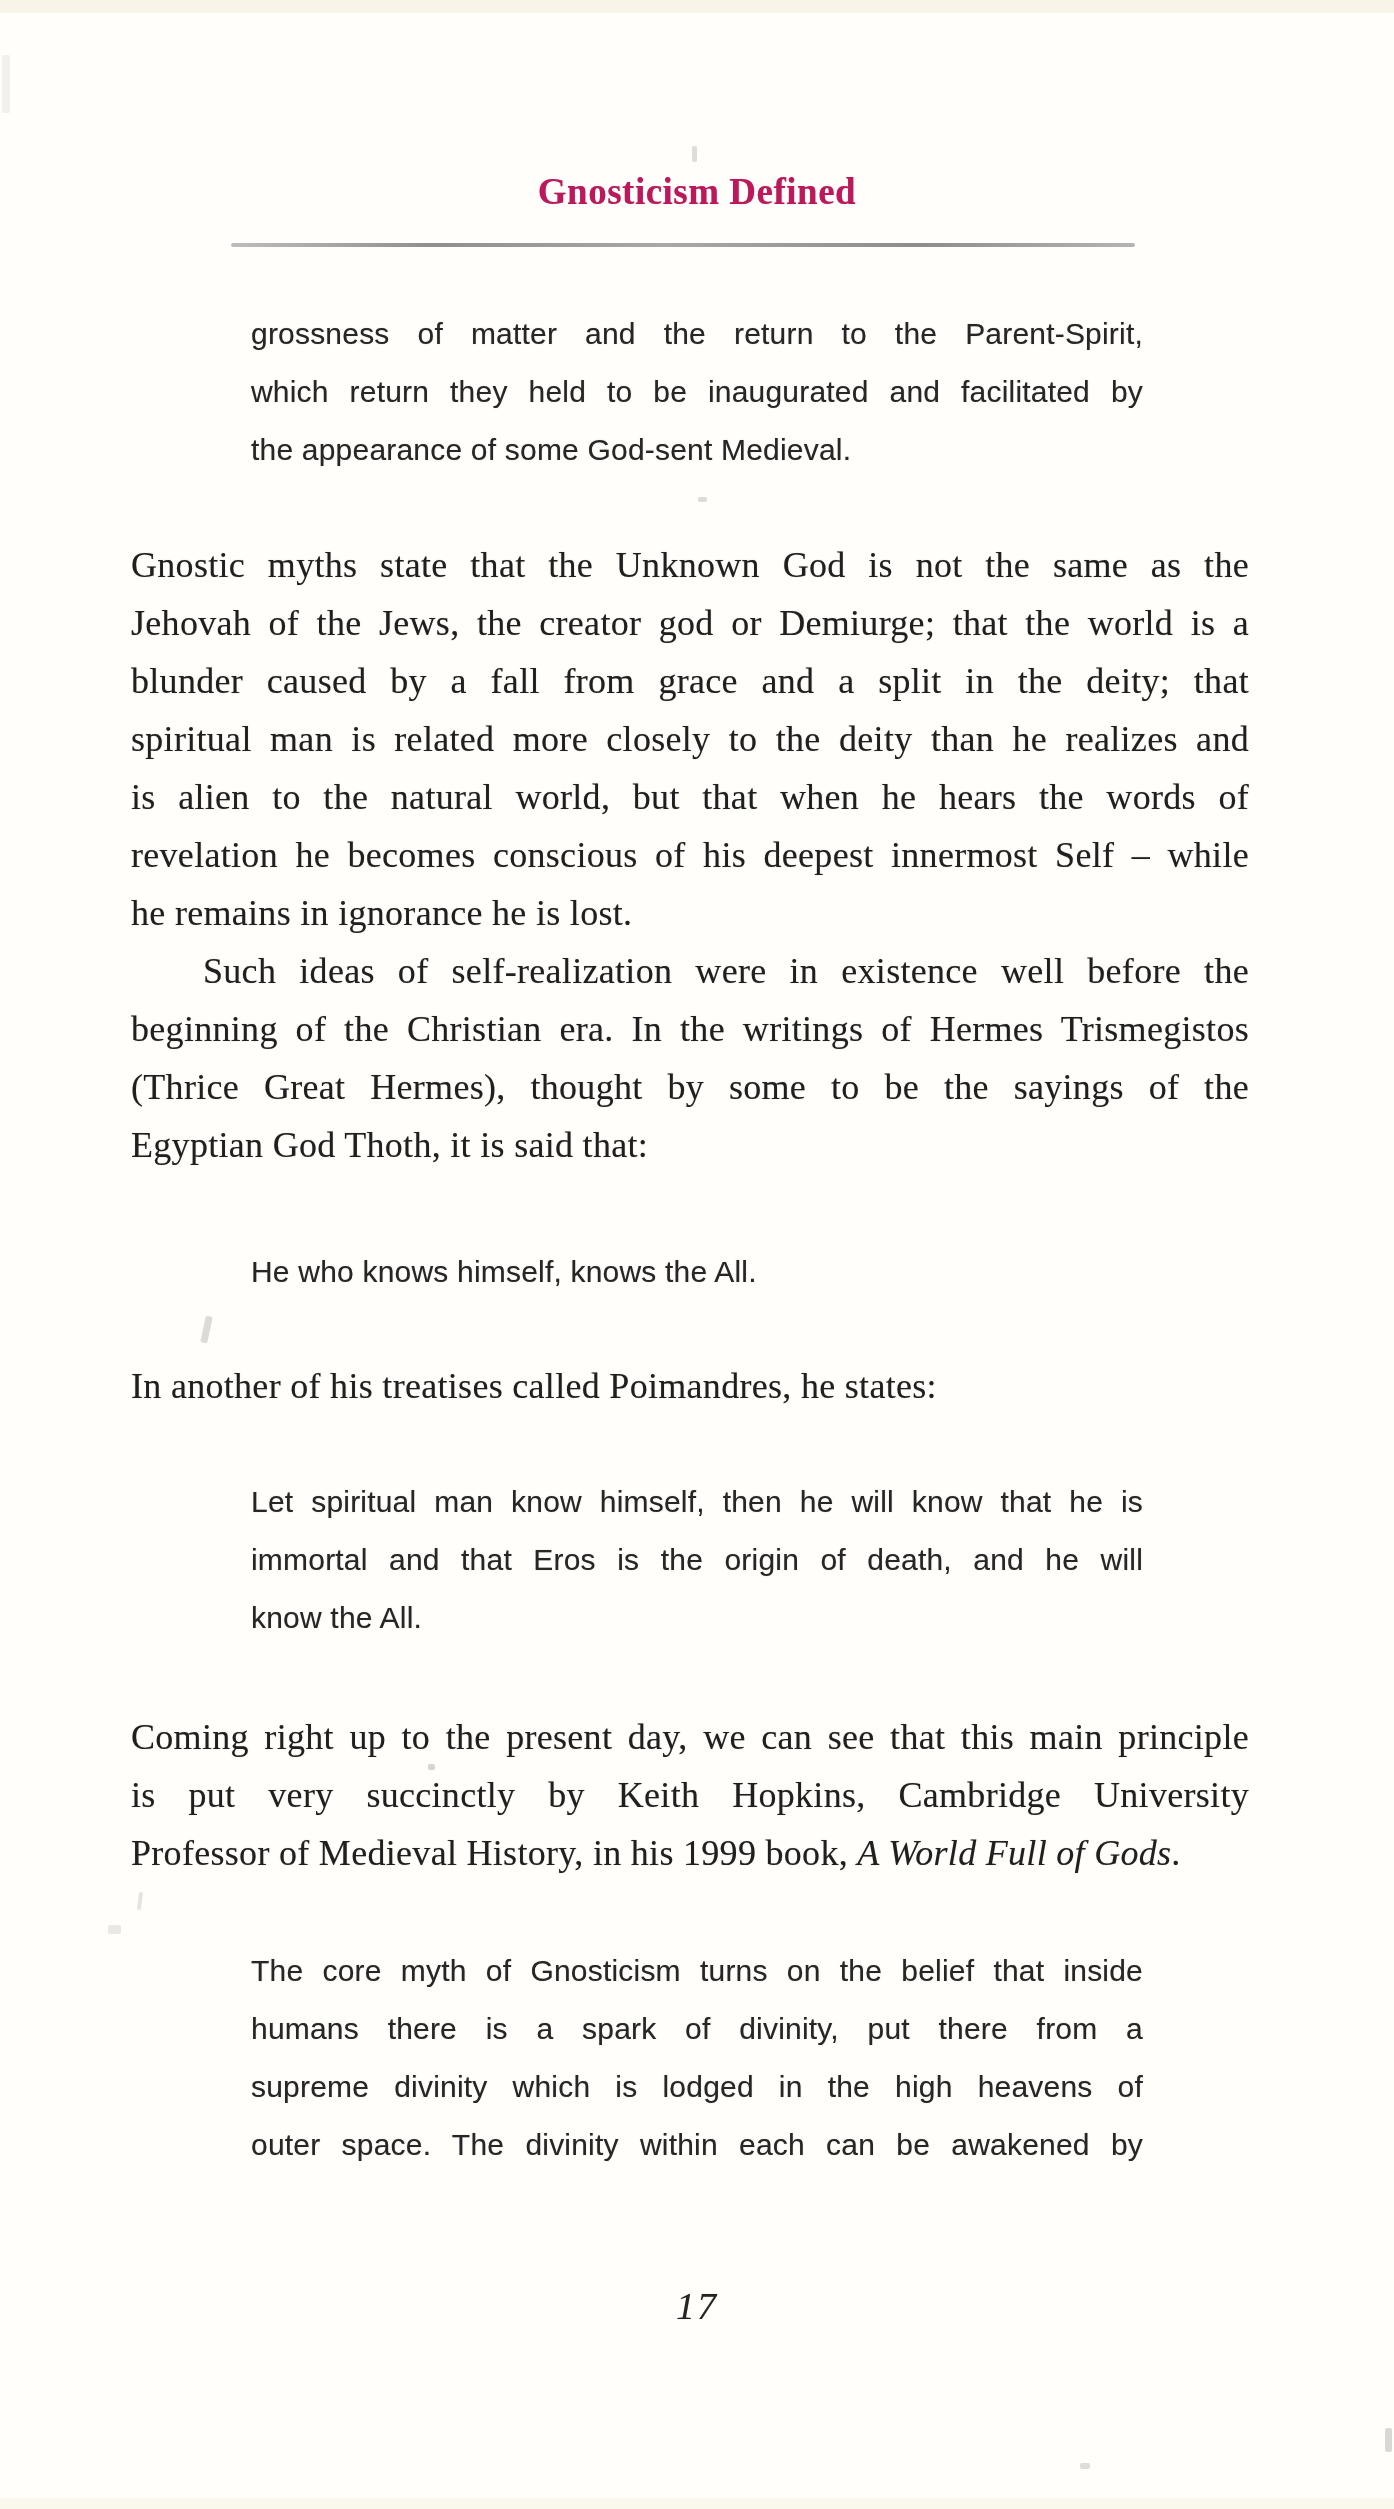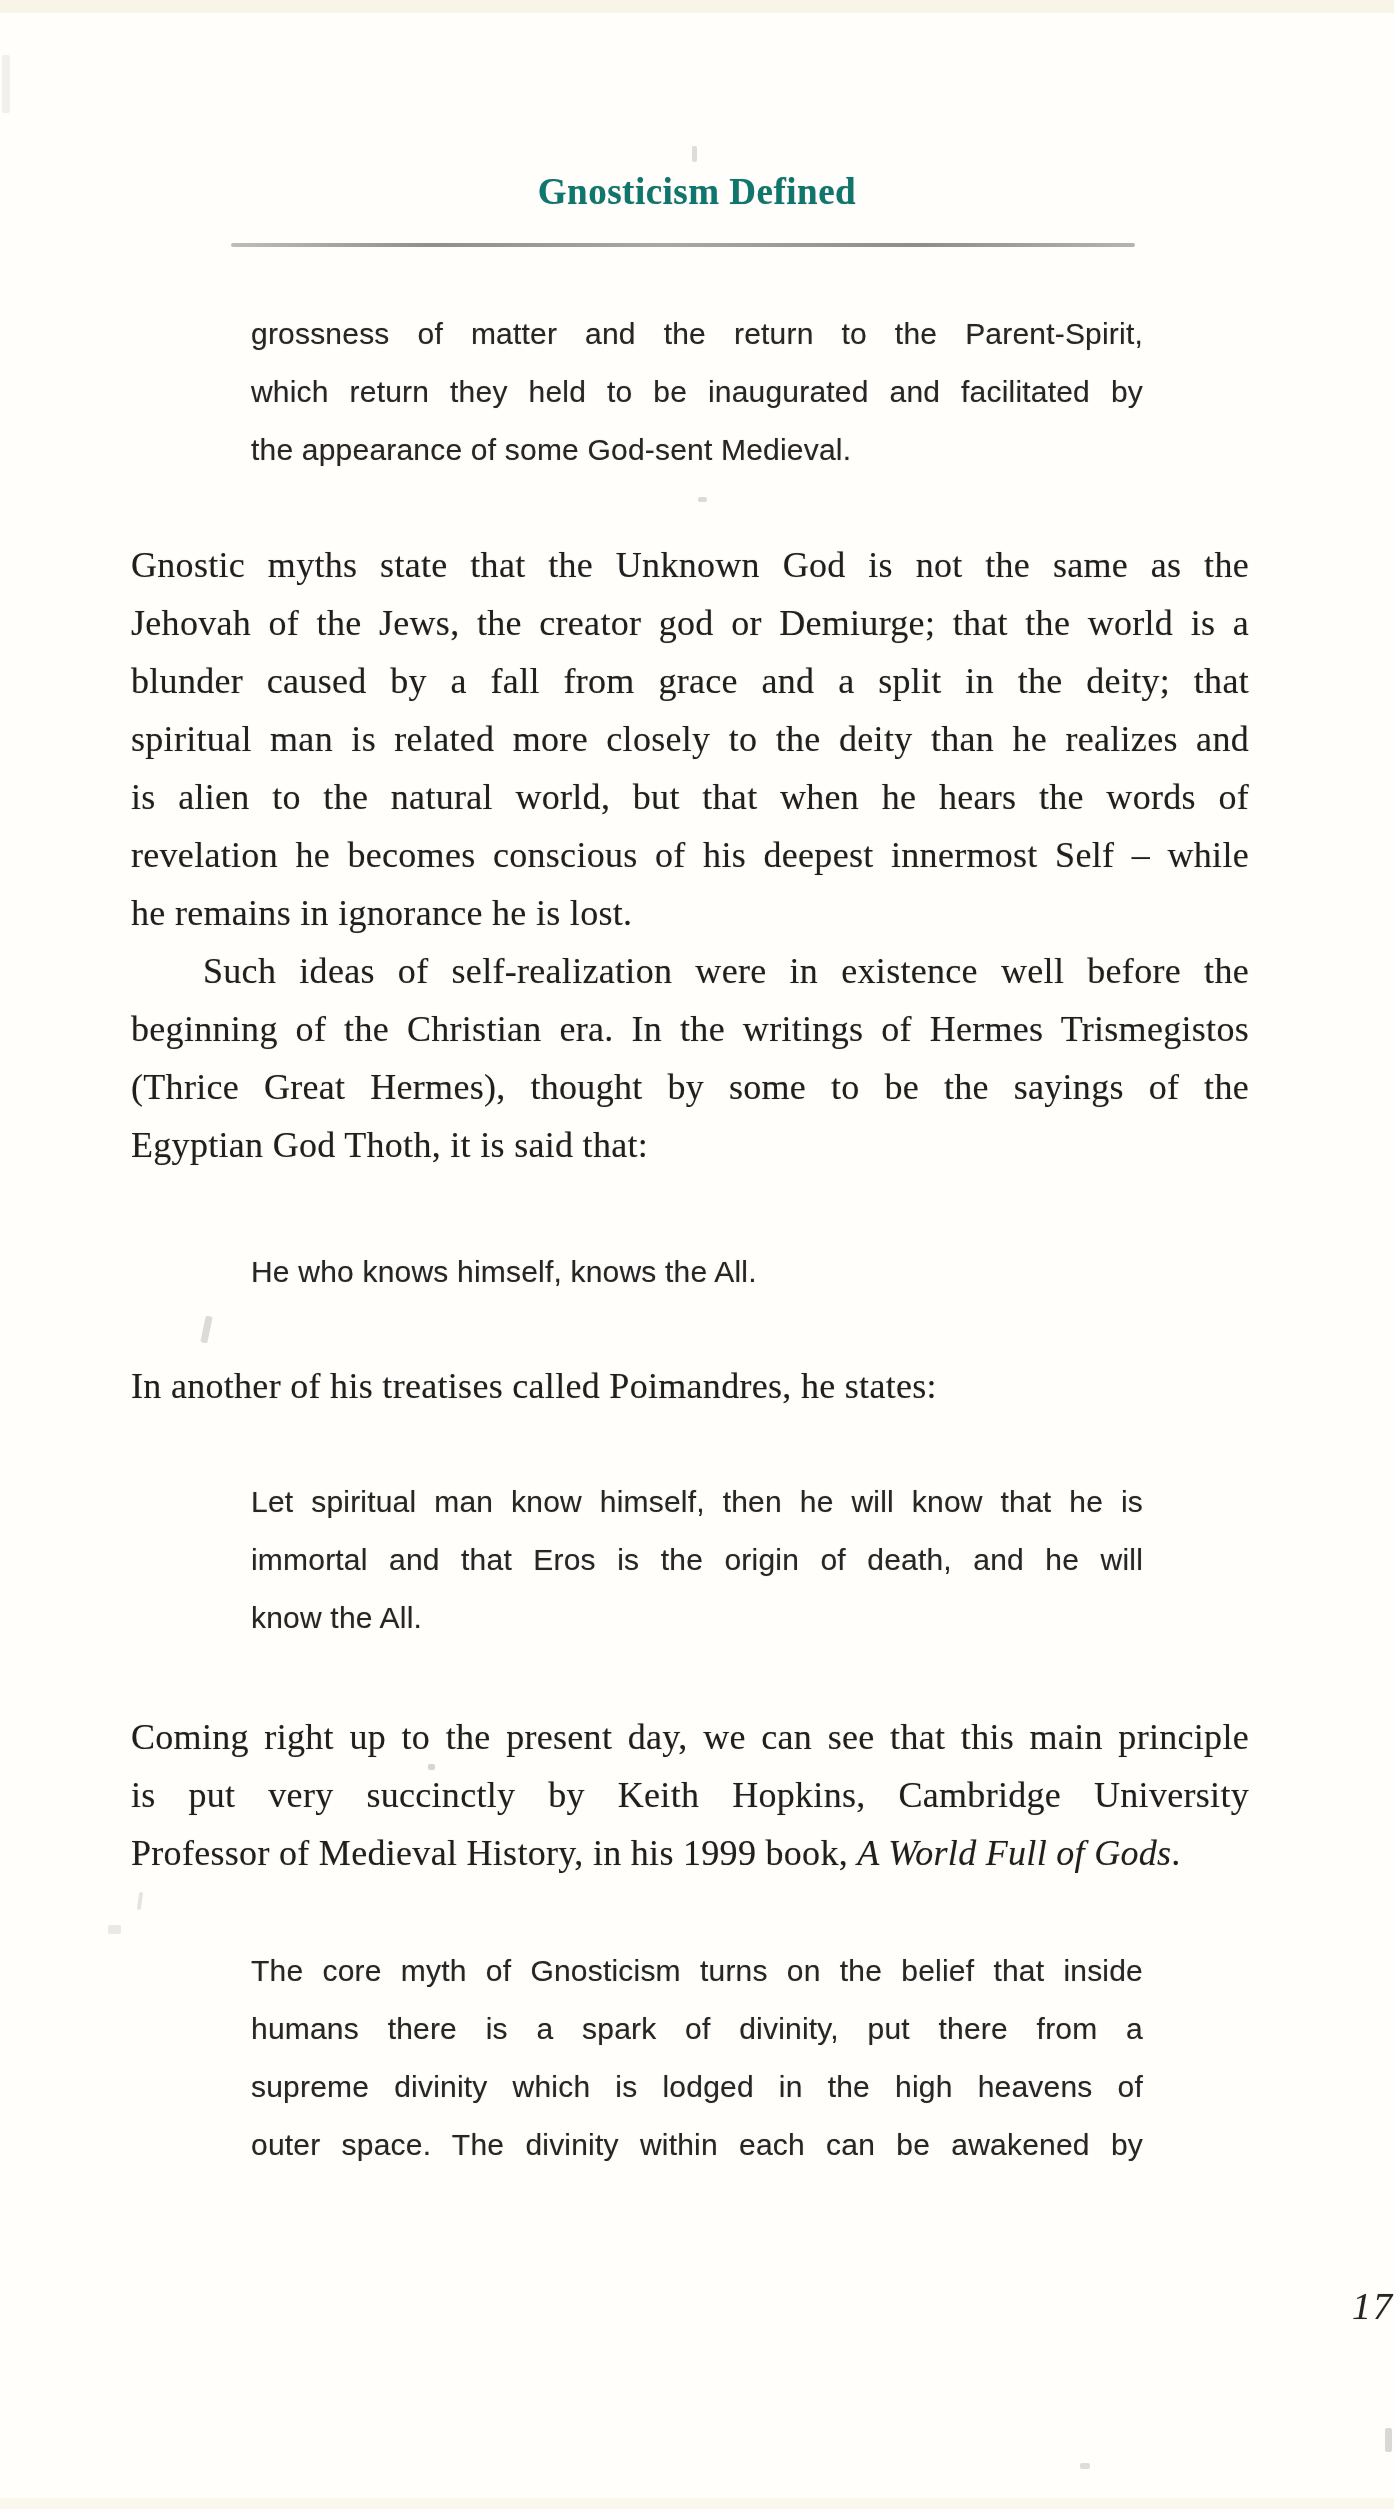--- a/index.html
+++ b/index.html
@@ -8,42 +8,42 @@
     background:#fffefb;color:#1f1f1f;
     font-family:"Liberation Serif",serif;
     text-shadow:0 0 1px rgba(40,40,40,.38);
   }
   .band{position:absolute;left:0;width:100%;}
   .band-top{top:0;height:13px;background:#f6f1e2;opacity:.75;}
   .band-bottom{bottom:0;height:11px;background:#f6f1e2;opacity:.6;}
   .title{
     position:absolute;top:163px;left:0;width:100%;margin:0;
     text-align:center;font-size:37px;font-weight:700;
-    letter-spacing:.5px;line-height:58px;color:#0f766e;
+    letter-spacing:.5px;line-height:58px;color:#be185d;
   }
   .rule{
     position:absolute;top:243px;left:231px;width:904px;height:4px;
     background:linear-gradient(90deg,#bdbdbd,#8f8f8f 22%,#a8a8a8 48%,#8d8d8d 76%,#b4b4b4);
     border-radius:2px;filter:blur(.4px);
   }
   #text-area{position:absolute;top:0;left:9px;width:100%;height:100%;}
   .block{position:absolute;left:122px;width:1118px;}
   .block.para{font-size:36px;letter-spacing:.3px;}
   .block.quote{
     left:242px;width:892px;
     font-family:"Liberation Sans",sans-serif;
     font-size:30px;letter-spacing:.2px;color:#262626;
   }
   .line{height:58px;line-height:58px;white-space:normal;}
   .line.j{text-align:justify;text-align-last:justify;}
   .line.ind{text-indent:72px;}
   .it{font-style:italic;}
   .pagenum{
     position:absolute;top:2284px;left:0;width:100%;
-    text-align:right;font-style:italic;font-size:38px;letter-spacing:2px;color:#242424;
+    text-align:center;font-style:italic;font-size:38px;letter-spacing:2px;color:#242424;
   }
   .artifact{position:absolute;background:#8a8a8a;border-radius:2px;}
 </style>
 </head>
 <body>
 
 <div class="page">
   <div class="band band-top"></div>
   <div class="band band-bottom"></div>
 

